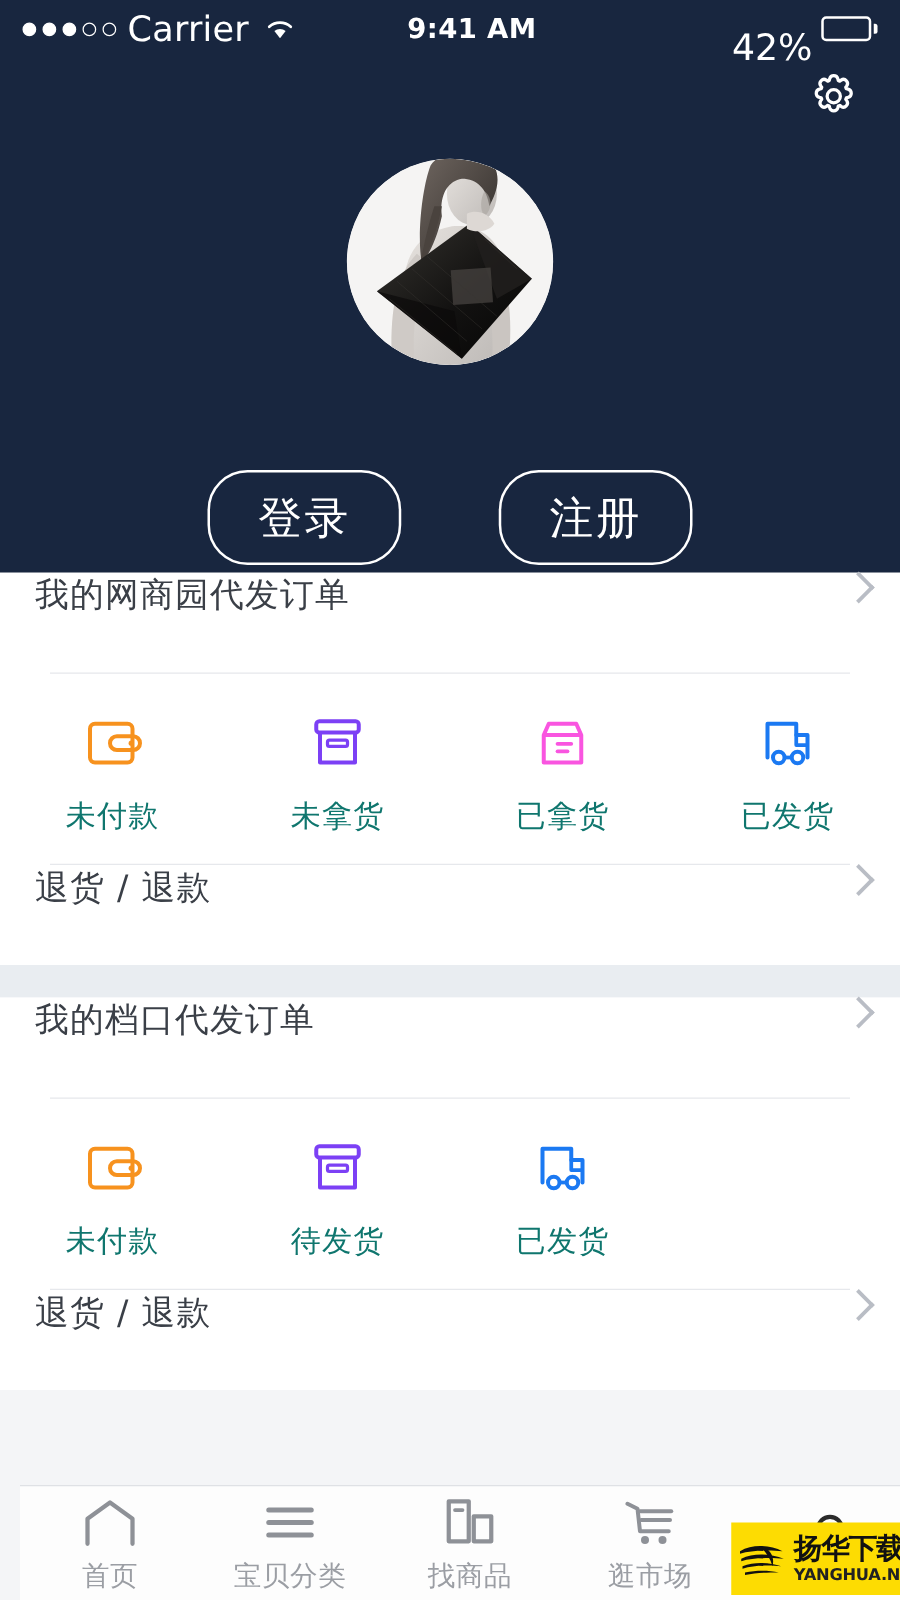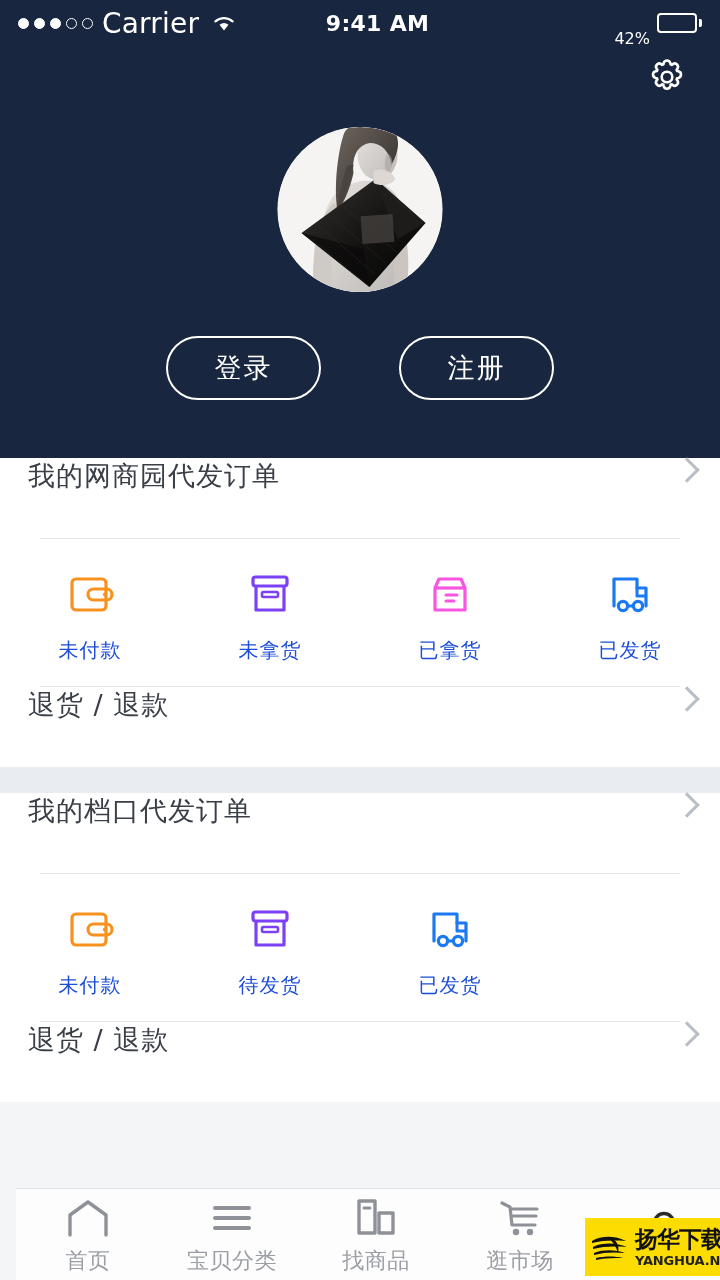--- a/index.html
+++ b/index.html
@@ -31,21 +31,21 @@
   .carrier { font-size: 28px; letter-spacing: 0.2px; }
   .wifi { position: relative; width: 24px; height: 18px; margin-left: 4px; }
   .sb-center {
     position: absolute; left: 0; right: 0; text-align: center;
     font-size: 22px; font-weight: bold; letter-spacing: 0.3px; margin-left: 35px;
   }
   .sb-right {
     margin-left: auto; display: flex; align-items: center; gap: 7px;
     position: relative; z-index: 2;
   }
-  .batt-pct { font-size: 16px; margin-top: 30px; }
+  .batt-pct { font-size: 29px; margin-top: 30px; }
   .battery { width: 40px; height: 20px; border: 2px solid #ffffff; border-radius: 4px; padding: 2px; }
   .battery-fill { height: 100%; width: 42%; background: #ffffff; border-radius: 1px; }
   .batt-cap { width: 3px; height: 8px; background: #ffffff; border-radius: 0 2px 2px 0; margin-left: -5px; }
 
   .gear-btn {
     position: absolute; top: 52px; right: 26px;
     width: 54px; height: 54px;
     display: flex; align-items: center; justify-content: center;
   }
 
@@ -54,25 +54,25 @@
     width: 165px; height: 165px; border-radius: 50%;
     overflow: hidden; background: #f3f3f3;
   }
   .avatar-photo { width: 100%; height: 100%; display: block; }
 
   .auth-row {
     position: absolute; top: 336px; left: 0; right: 0;
     display: flex; justify-content: center; gap: 78px;
   }
   .auth-btn {
-    width: 155px; height: 64px;
+    width: 155px; height: 76px;
     border: 2px solid #ffffff; border-radius: 32px;
-    color: #ffffff; font-size: 27px;
+    color: #ffffff; font-size: 35px;
     display: flex; align-items: center; justify-content: center;
-    background: transparent; letter-spacing: 2px;
+    background: transparent; letter-spacing: 2px; margin-top: 40px;
   }
 
   
   .card { background: #ffffff; width: 100%; }
   .gap { height: 26px; background: #e9edf1; width: 100%; }
 
   .card-head {
     height: 80px; display: flex; align-items: flex-start;
     padding: 0 28px;
   }
@@ -88,21 +88,21 @@
     transform: rotate(45deg);
   }
   .divider { height: 1px; background: #e6e8ec; margin: 0 40px; }
 
   .icon-row { display: flex; padding: 26px 0 22px 0; }
   .icon-cell {
     flex: 0 0 25%;
     display: flex; flex-direction: column; align-items: center; gap: 14px;
   }
   .icon-box { width: 58px; height: 58px; display: flex; align-items: center; justify-content: center; }
-  .icon-label { font-size: 20px; color: #1d4ed8; letter-spacing: 1px; }
+  .icon-label { font-size: 24px; color: #0f766e; letter-spacing: 1px; }
 
   
   .tabbar {
     position: absolute; bottom: 0; left: 16px;
     width: 720px; height: 92px;
     background: #fdfdfd;
     border-top: 1px solid #dfe1e5;
     display: flex;
   }
   .tab {

